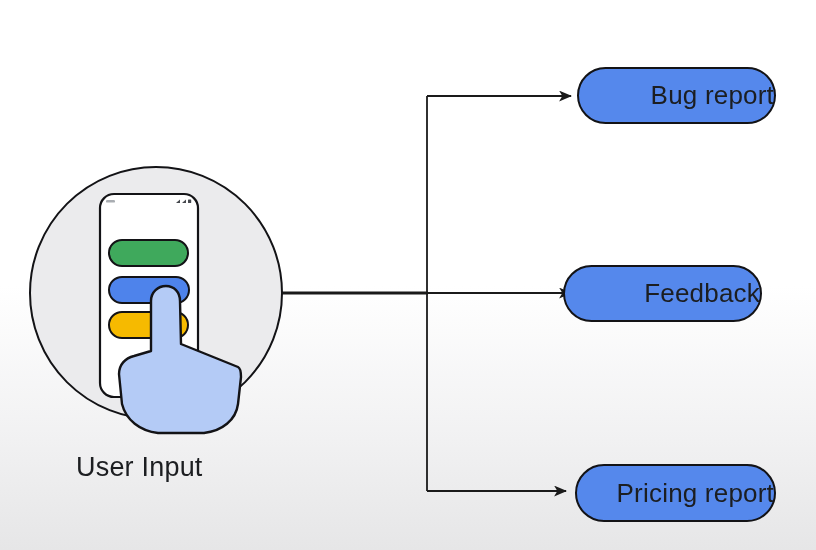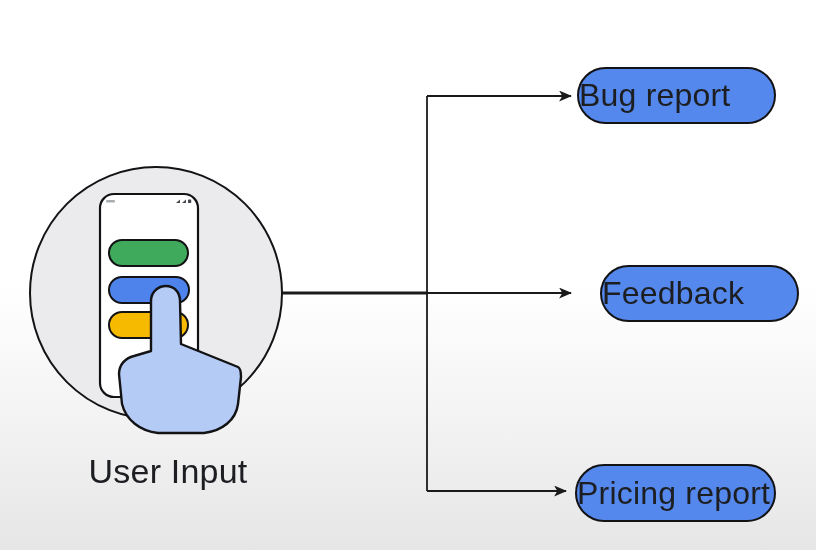--- a/index.html
+++ b/index.html
@@ -28,35 +28,34 @@
   .node {
     position: absolute;
     width: 199px;
     height: 57px;
     box-sizing: border-box;
     background: var(--c-node_fill, #5588ec);
     border: 2.5px solid var(--c-outline, #111111);
     border-radius: 30px;
     display: flex;
     align-items: center;
-    justify-content: flex-start;
-    font-size: 32px;
+    justify-content: flex-end;
+    font-size: 26px;
     color: var(--c-text, #1c1e21);
     letter-spacing: 0.2px;
   }
   .node-bug      { left: 577px; top: 67px; }
-  .node-feedback { left: 600px; top: 265px; }
+  .node-feedback { left: 563px; top: 265px; }
   .node-pricing  { left: 575px; top: 464px; width: 201px; height: 58px; }
   .caption {
     position: absolute;
-    left: 65px;
+    left: 76px;
     top: 452px;
     width: 206px;
-    text-align: center;
-    font-size: 34px;
+    font-size: 27px;
     color: var(--c-text, #1c1e21);
     letter-spacing: 0.2px;
   }
 </style>
 </head>
 <body>
 
 <div class="canvas">
 
   <svg class="artwork" viewBox="0 0 816 550">

